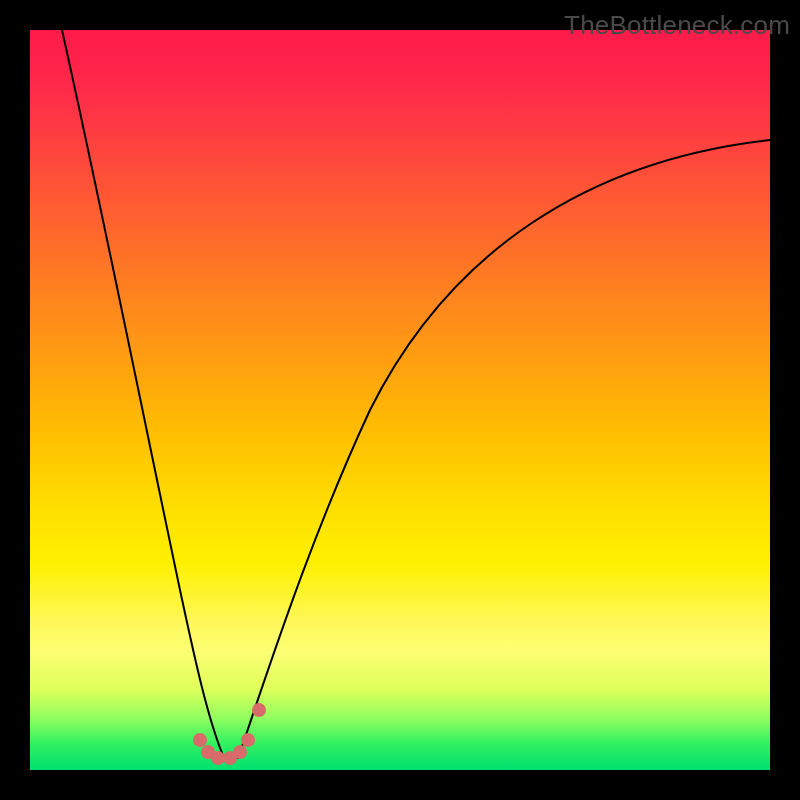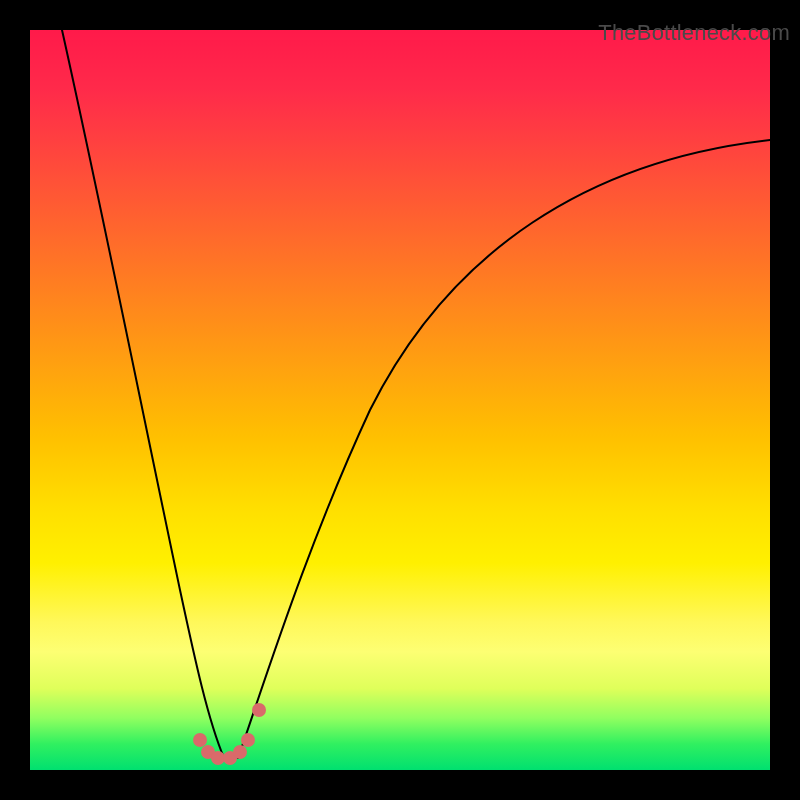--- a/index.html
+++ b/index.html
@@ -30,24 +30,24 @@
       #fff85a 80%,
       #fdff73 84%,
       #dfff5a 89%,
       #90ff60 93%,
       #30f060 96.5%,
       #00e070 100%
     );
   }
   .watermark {
     position: absolute;
-    top: 20px;
+    top: 10px;
     right: 10px;
     color: #4a4a4a;
-    font-size: 22px;
+    font-size: 26px;
     font-weight: 500;
     letter-spacing: 0.2px;
     z-index: 5;
   }
   svg.plot {
     position: absolute;
     left: 0;
     top: 0;
     width: 740px;
     height: 740px;

